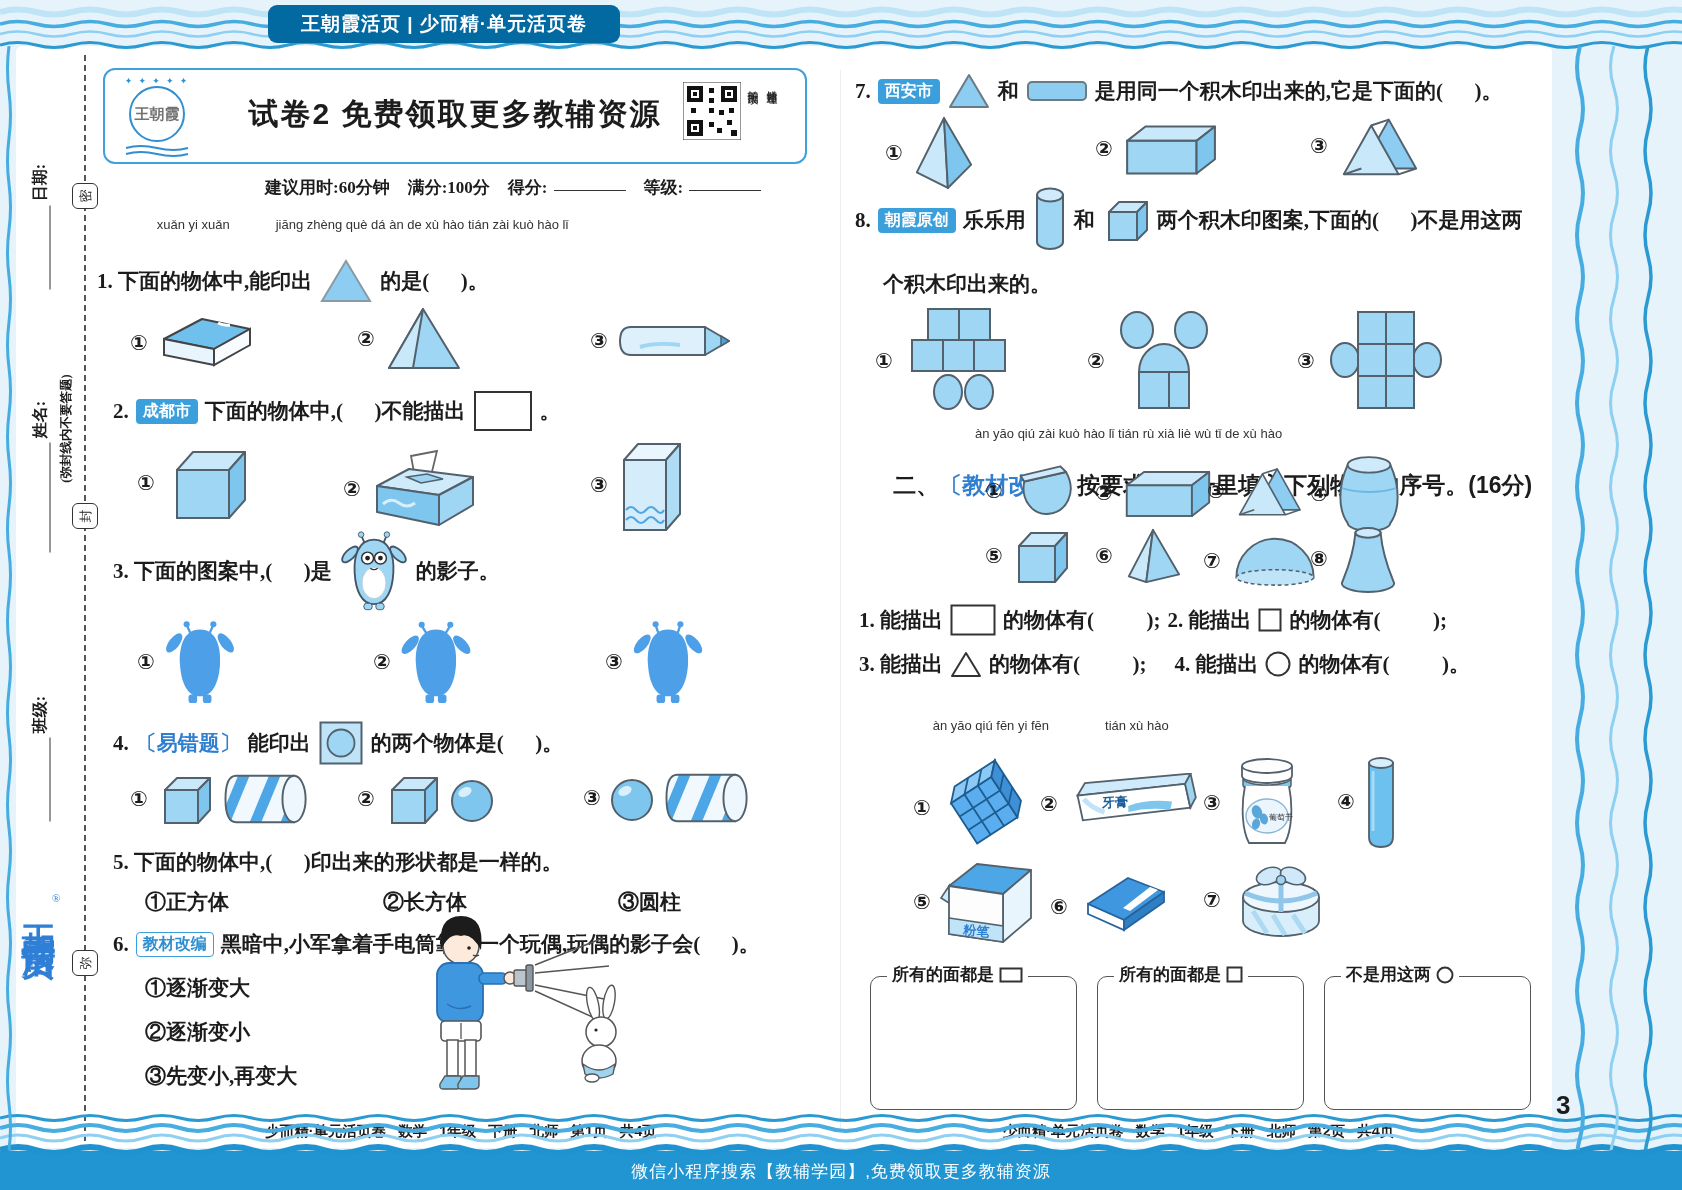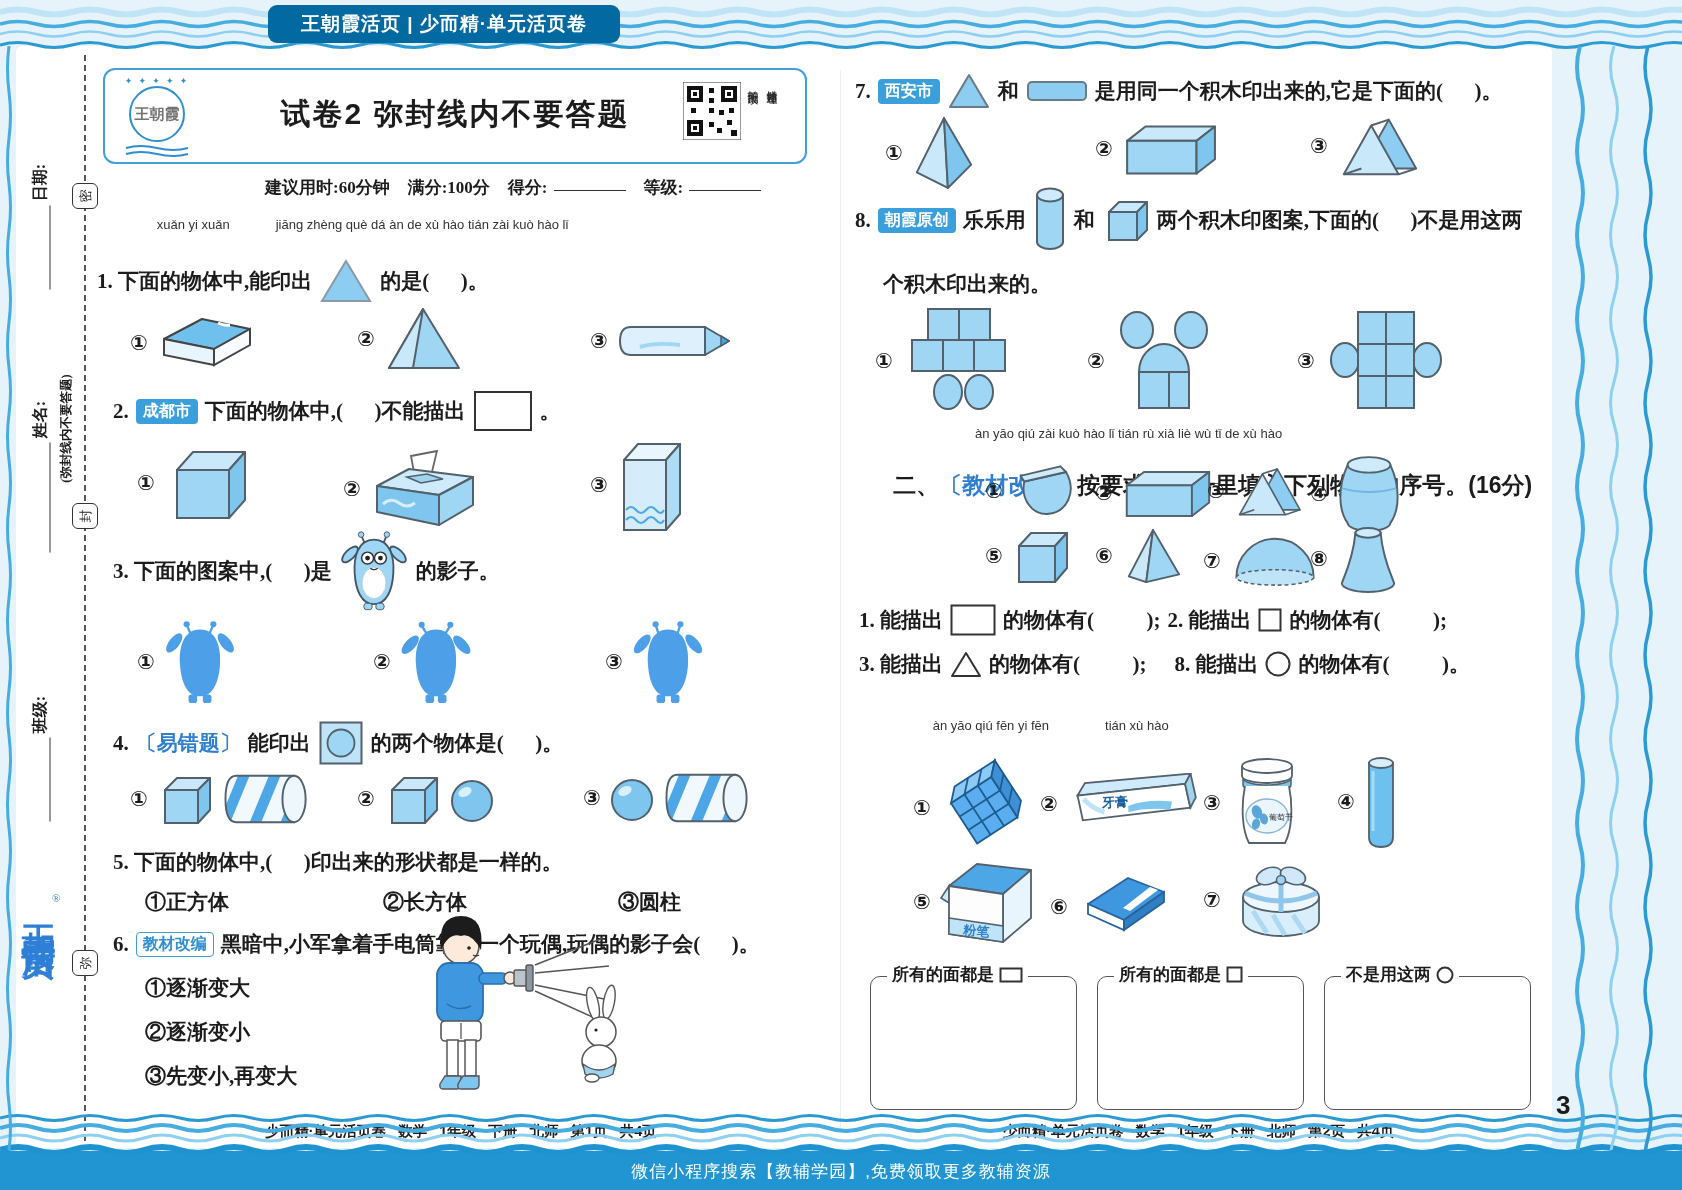--- a/index.html
+++ b/index.html
@@ -133,21 +133,21 @@
       <div class="abs" id="logo">
         <div class="stars">✦ ✦ ✦ ✦ ✦</div>
         <div class="circ">
             <span>王朝霞</span>
           </div>
         <svg width="70" height="16" style="margin:2px auto 0">
           <path d="M4 4 Q18 0 35 4 T66 4" fill="none" stroke="#2f8fd0" stroke-width="2.2"></path>
           <path d="M4 10 Q18 6 35 10 T66 10" fill="none" stroke="#2f8fd0" stroke-width="2.2"></path>
         </svg>
       </div>
-      <div class="abs" id="paper-title">试卷2  弥封线内不要答题</div>
+      <div class="abs" id="paper-title">试卷2  免费领取更多教辅资源</div>
       <div class="abs" id="qr-group">
         <svg width="58" height="58">
           <rect x="0" y="0" width="58" height="58" fill="#fff" stroke="#333"></rect>
           <rect x="4" y="4" width="16" height="16" fill="#111"></rect>
             <rect x="8" y="8" width="8" height="8" fill="#fff"></rect>
             <rect x="10" y="10" width="4" height="4" fill="#111"></rect>
           <rect x="38" y="4" width="16" height="16" fill="#111"></rect>
             <rect x="42" y="8" width="8" height="8" fill="#fff"></rect>
             <rect x="44" y="10" width="4" height="4" fill="#111"></rect>
           <rect x="4" y="38" width="16" height="16" fill="#111"></rect>
@@ -627,21 +627,21 @@
         </svg>
       <span>的物体有(          );</span>
     </div>
     <div class="abs q-line" style="left:14px;top:592px">
       <span>3. 能描出</span>
       <svg width="32" height="27">
           <path d="M16 2 L30 25 L2 25 Z" fill="#fff" stroke="#333" stroke-width="2" stroke-linejoin="round"></path>
         </svg>
       <span>的物体有(          );</span>
       <span style="display:inline-block;width:14px"></span>
-      <span>8. 能描出</span>
+      <span>4. 能描出</span>
       <svg width="26" height="26">
           <circle cx="13" cy="13" r="11.5" fill="#fff" stroke="#333" stroke-width="2"></circle>
         </svg>
       <span>的物体有(          )。</span>
     </div>
 
     <div class="abs pinyin" style="left:66px;top:645px">
       <span>àn yāo qiú fēn yi fēn</span><span style="display:inline-block;width:56px"></span><span>tián xù hào</span>
     </div>
 

